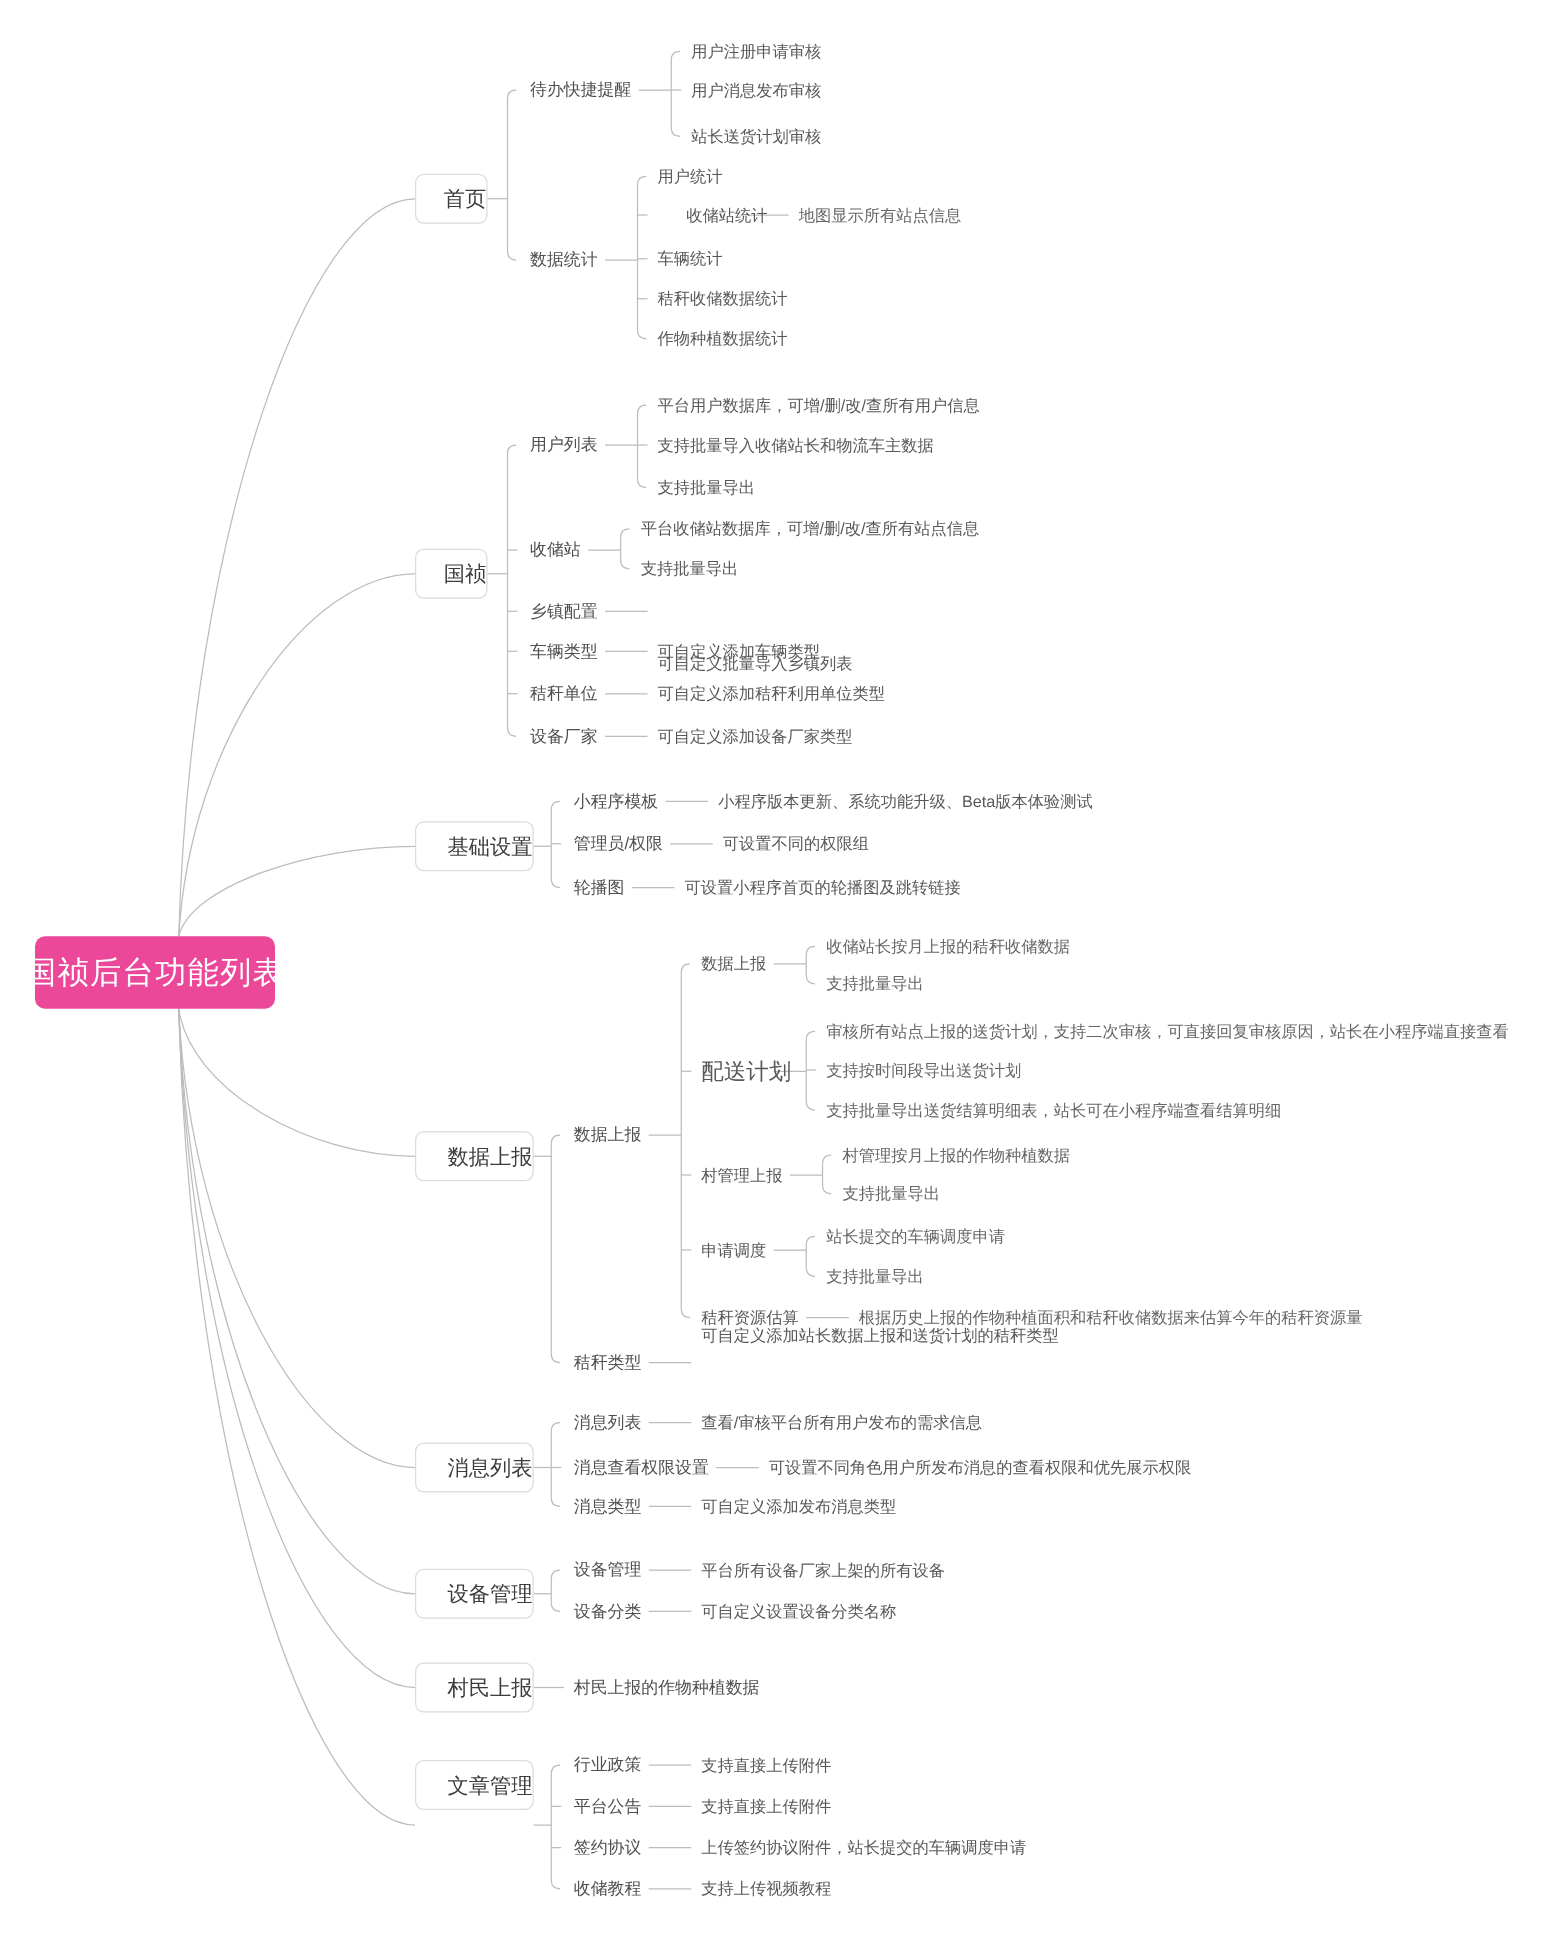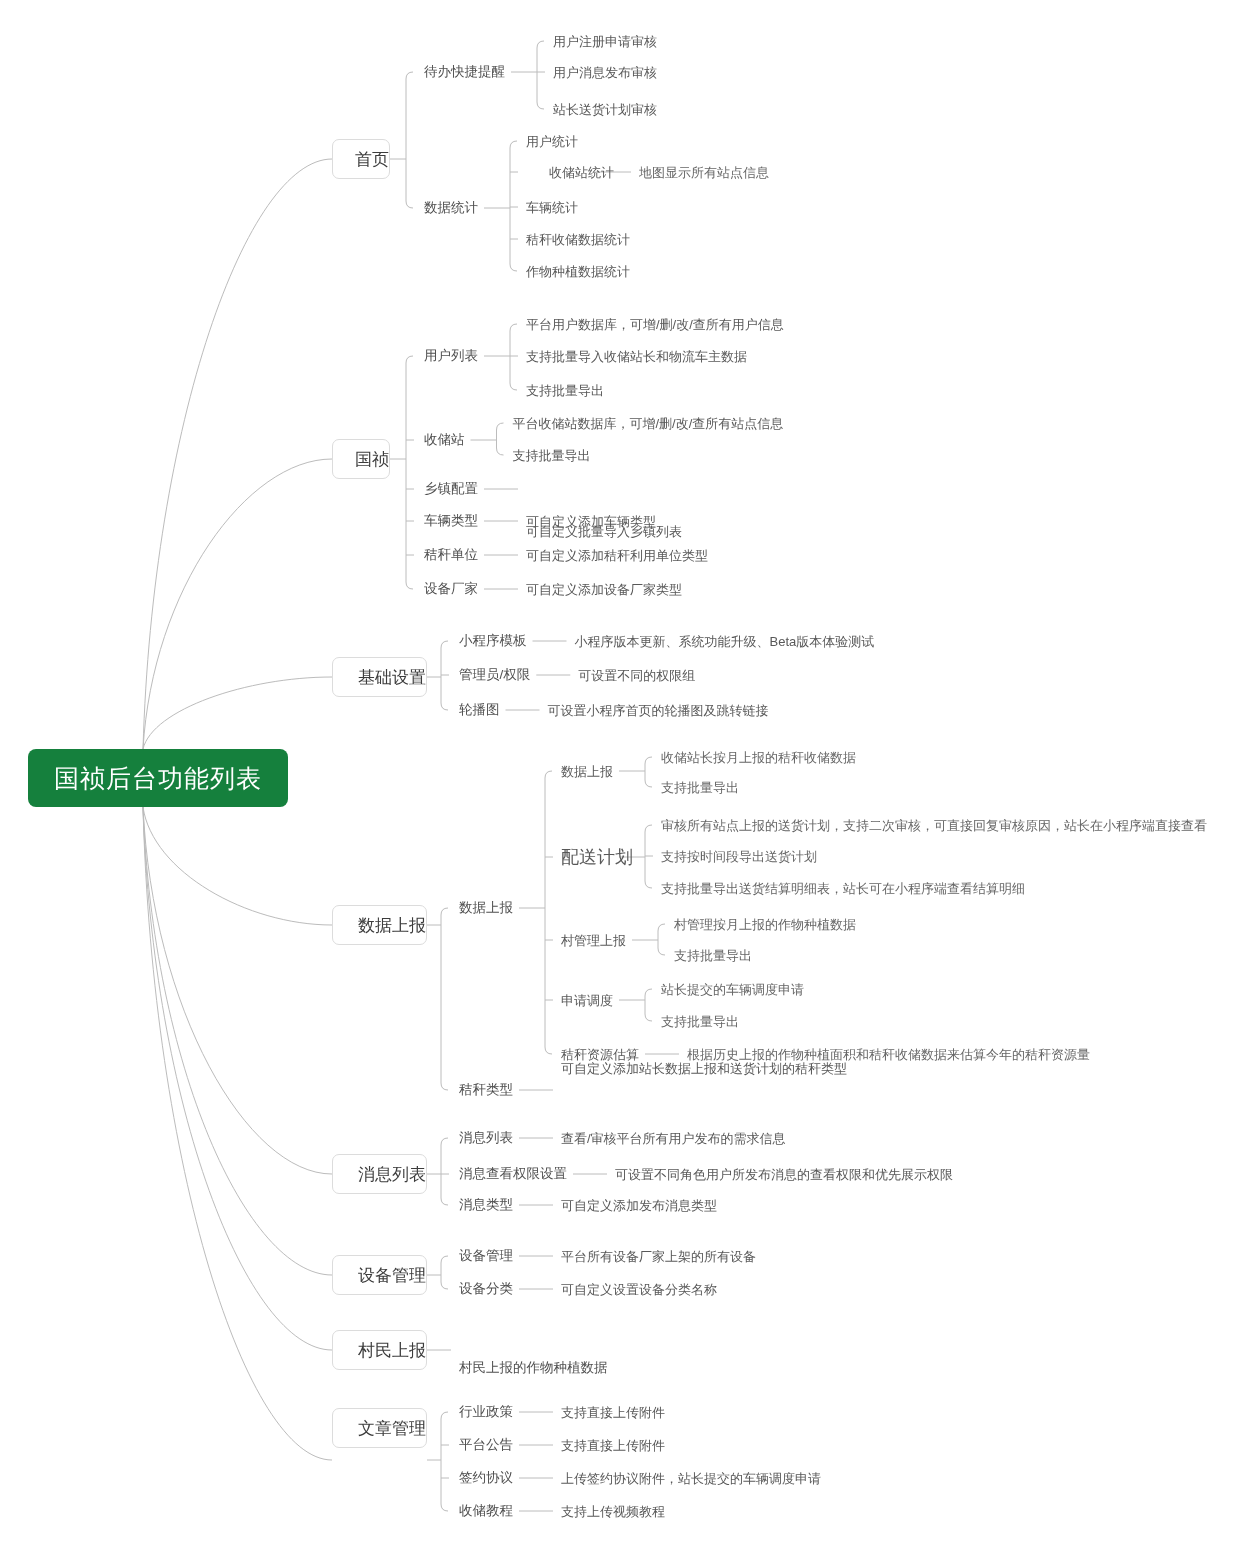--- a/index.html
+++ b/index.html
@@ -171,21 +171,21 @@
       <path d="M 441 1419 Q 441 1412, 448 1412" fill="none" stroke="#bcbcbc" stroke-width="1"></path>
       <path d="M 441 1419 L 441 1504" fill="none" stroke="#bcbcbc" stroke-width="1"></path>
       <path d="M 441 1504 Q 441 1511, 448 1511" fill="none" stroke="#bcbcbc" stroke-width="1"></path>
       <path d="M 441 1445 L 449 1445" fill="none" stroke="#bcbcbc" stroke-width="1"></path>
       <path d="M 441 1478 L 449 1478" fill="none" stroke="#bcbcbc" stroke-width="1"></path>
       <path d="M 519 1412 L 553 1412" fill="none" stroke="#bcbcbc" stroke-width="1"></path>
       <path d="M 519 1445 L 553 1445" fill="none" stroke="#bcbcbc" stroke-width="1"></path>
       <path d="M 519 1478 L 553 1478" fill="none" stroke="#bcbcbc" stroke-width="1"></path>
       <path d="M 519 1511 L 553 1511" fill="none" stroke="#bcbcbc" stroke-width="1"></path>
     </svg>
-<div class="root-node" style="left: 28px; top: 749px; width: 260px; height: 58px; background: #15803d; color: rgb(255, 255, 255);">
+<div class="root-node" style="left: 28px; top: 749px; width: 192px; height: 58px; background: #ec4899; color: rgb(255, 255, 255);">
       <span>国祯后台功能列表</span>
     </div>
     <div class="branch-node" style="left: 332px; top: 139px; width: 58px; height: 40px; border-color: rgb(220, 220, 220);">
       <span>首页</span>
     </div>
     <div class="node-label lvl2" style="left: 424px; top: 72px; font-size: 13.5px;">待办快捷提醒</div>
     <div class="node-label lvl3" style="left: 553px; top: 41px; font-size: 13px;">用户注册申请审核</div>
     <div class="node-label lvl3" style="left: 553px; top: 72px; font-size: 13px;">用户消息发布审核</div>
     <div class="node-label lvl3" style="left: 553px; top: 109px; font-size: 13px;">站长送货计划审核</div>
     <div class="node-label lvl2" style="left: 424px; top: 208px; font-size: 13.5px;">数据统计</div>
@@ -255,21 +255,21 @@
     <div class="branch-node" style="left: 332px; top: 1255px; width: 95px; height: 40px; border-color: rgb(220, 220, 220);">
       <span>设备管理</span>
     </div>
     <div class="node-label lvl2" style="left: 459px; top: 1256px; font-size: 13.5px;">设备管理</div>
     <div class="node-label lvl3" style="left: 561px; top: 1256px; font-size: 13px;">平台所有设备厂家上架的所有设备</div>
     <div class="node-label lvl2" style="left: 459px; top: 1289px; font-size: 13.5px;">设备分类</div>
     <div class="node-label lvl3" style="left: 561px; top: 1289px; font-size: 13px;">可自定义设置设备分类名称</div>
     <div class="branch-node" style="left: 332px; top: 1330px; width: 95px; height: 40px; border-color: rgb(220, 220, 220);">
       <span>村民上报</span>
     </div>
-    <div class="node-label lvl2" style="left: 459px; top: 1350px; font-size: 13.5px; margin-top: 18px;">村民上报的作物种植数据</div>
+    <div class="node-label lvl2" style="left: 459px; top: 1350px; font-size: 13.5px;">村民上报的作物种植数据</div>
     <div class="branch-node" style="left: 332px; top: 1408px; width: 95px; height: 40px; border-color: rgb(220, 220, 220);">
       <span>文章管理</span>
     </div>
     <div class="node-label lvl2" style="left: 459px; top: 1412px; font-size: 13.5px;">行业政策</div>
     <div class="node-label lvl3" style="left: 561px; top: 1412px; font-size: 13px;">支持直接上传附件</div>
     <div class="node-label lvl2" style="left: 459px; top: 1445px; font-size: 13.5px;">平台公告</div>
     <div class="node-label lvl3" style="left: 561px; top: 1445px; font-size: 13px;">支持直接上传附件</div>
     <div class="node-label lvl2" style="left: 459px; top: 1478px; font-size: 13.5px;">签约协议</div>
     <div class="node-label lvl3" style="left: 561px; top: 1478px; font-size: 13px;">上传签约协议附件，站长提交的车辆调度申请</div>
     <div class="node-label lvl2" style="left: 459px; top: 1511px; font-size: 13.5px;">收储教程</div>

